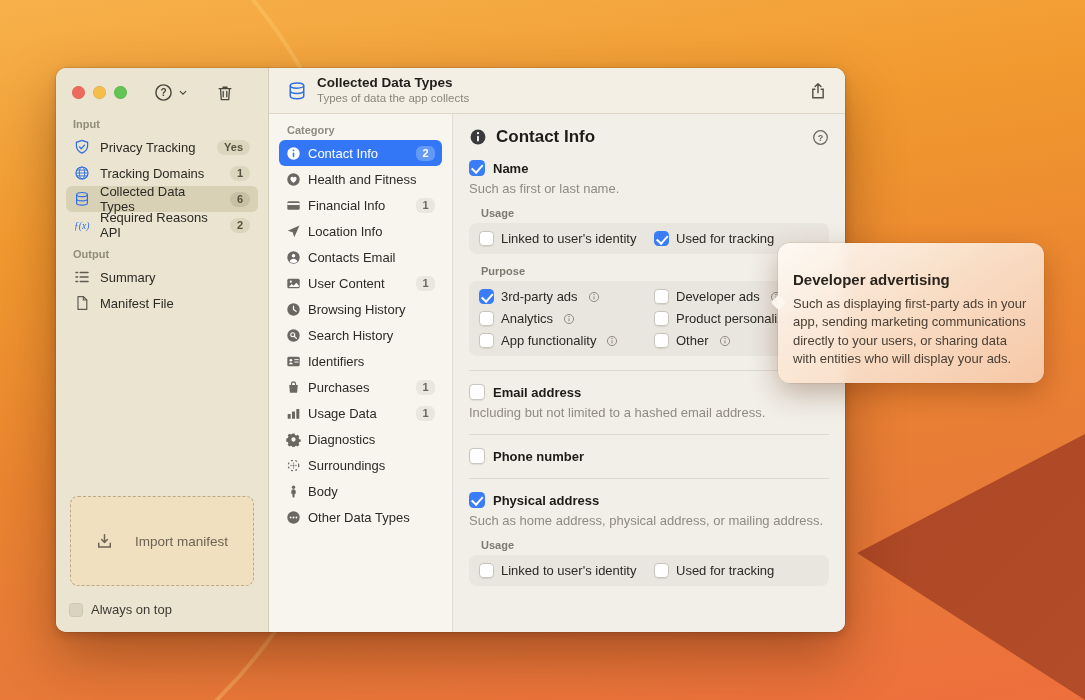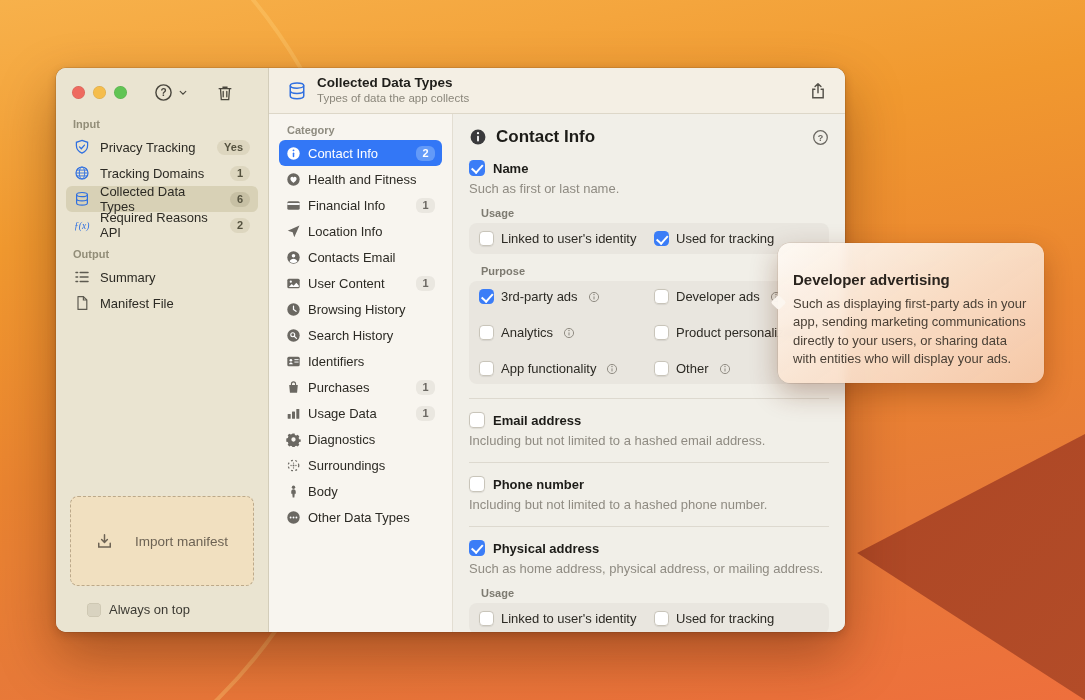--- a/index.html
+++ b/index.html
@@ -44,21 +44,21 @@
   .side-item .icon{width:16px;height:16px;color:#2f6fe0;flex:none;}
   .side-item .icon.gray{color:#5d5a50;}
   .side-badge{margin-left:auto;background:#ddd6bf;border-radius:8px;font-size:11px;font-weight:600;
     color:#55523f;padding:1.5px 7px;}
   .side-item.selected .side-badge{background:#c7c0a4;}
   .side-spacer{flex:1;}
   .import-box{margin:0 14px 16px 14px;height:90px;border:1.6px dashed #bca océ98a;border:1.6px dashed #bca98a;
     border-radius:8px;background:rgba(246,220,178,.55);display:flex;align-items:center;justify-content:center;
     gap:22px;color:#6d6354;font-size:13.5px;}
   .import-box .icon{width:17px;height:17px;color:#6d6354;}
-  .aot-row{display:flex;align-items:center;gap:8px;margin:0 0 15px 31px;font-size:13px;color:#3c3a33;}
+  .aot-row{display:flex;align-items:center;gap:8px;margin:0 0 15px 13px;font-size:13px;color:#3c3a33;}
   
   .cb{width:16px;height:16px;border-radius:4.5px;background:#fff;box-shadow:inset 0 0 0 1px #c9c5ba,0 .5px 1px rgba(0,0,0,.08);
     position:relative;flex:none;}
   .cb.sm{width:15px;height:15px;}
   .cb.beige{background:#d9d3c0;box-shadow:inset 0 0 0 .5px #c4bda6;}
   .cb.on{background:var(--cb-blue);box-shadow:none;}
   .cb.on::after{content:"";position:absolute;left:5px;top:2px;width:4.5px;height:8.5px;
     border-right:2px solid #fff;border-bottom:2px solid #fff;transform:rotate(42deg);}
   .cb.sm.on::after{left:4.5px;top:1.5px;}
   
@@ -86,21 +86,21 @@
   .detail{flex:1;background:var(--detail-bg);padding:13px 16px;min-width:0;}
   .d-title-row{display:flex;align-items:center;gap:9px;}
   .d-title-row .icon.info{width:18px;height:18px;color:#3a3a3c;}
   .d-title{font-size:17px;font-weight:700;color:#1d1c18;}
   .d-title-row .icon.help{margin-left:auto;width:17px;height:17px;color:#6b6862;}
   .f-head{display:flex;align-items:center;gap:8px;margin-top:13px;}
   .f-label{font-size:13px;font-weight:700;color:#1d1c18;}
   .f-desc{font-size:13px;color:#8f8b82;margin-top:5px;}
   .sub-label{font-size:11px;font-weight:700;color:#7d7a70;margin:11px 0 4px 12px;}
   .sub-box{background:#e9e6df;border-radius:8px;padding:6px 10px;display:grid;
-    grid-template-columns:175px 1fr;row-gap:17px;}
+    grid-template-columns:175px 1fr;row-gap:3px;}
   .opt{display:flex;align-items:center;gap:7px;height:19px;font-size:13px;color:#2c2a24;white-space:nowrap;}
   .opt .icon.i-info{width:12px;height:12px;color:#8f8b82;margin-left:3px;}
   .divider{height:1px;background:#ddd9cf;margin:14px 0 13px 0;}
   
   .tooltip{position:absolute;left:778px;top:243px;width:266px;border-radius:12px;z-index:50;
     background:linear-gradient(145deg,rgba(253,249,244,.97) 0%,rgba(250,228,209,.95) 45%,rgba(246,204,175,.93) 100%);
     box-shadow:0 10px 28px rgba(90,35,5,.32),0 0 0 .5px rgba(120,70,30,.18);
     padding:13px 15px 14px 15px;backdrop-filter:blur(4px);}
   .tooltip::before{content:"";position:absolute;left:-5px;top:54px;width:11px;height:11px;
     background:rgba(252,246,240,.97);transform:rotate(45deg);border-radius:2px;}
@@ -537,21 +537,20 @@
     </div>
     <div class="f-desc">Including but not limited to a hashed email address.</div>
 
   </div>
   <div class="divider"></div>
   <div class="field">
     <div class="f-head">
       <span class="cb"></span>
       <span class="f-label">Phone number</span>
     </div>
-    <div class="f-desc">Including but not limited to a hashed phone number.</div>
 
   </div>
   <div class="divider"></div>
   <div class="field">
     <div class="f-head">
       <span class="cb on"></span>
       <span class="f-label">Physical address</span>
     </div>
     <div class="f-desc">Such as home address, physical address, or mailing address.</div>
 

